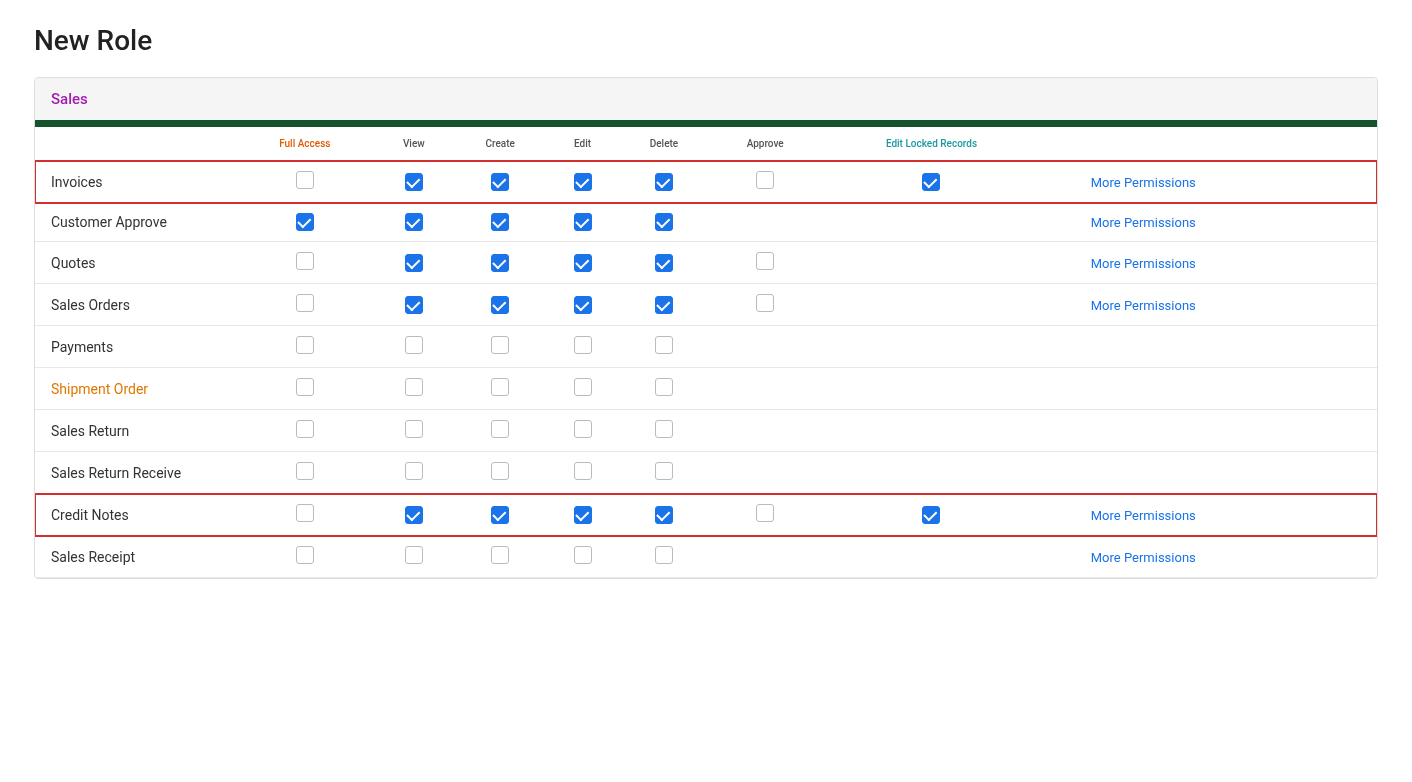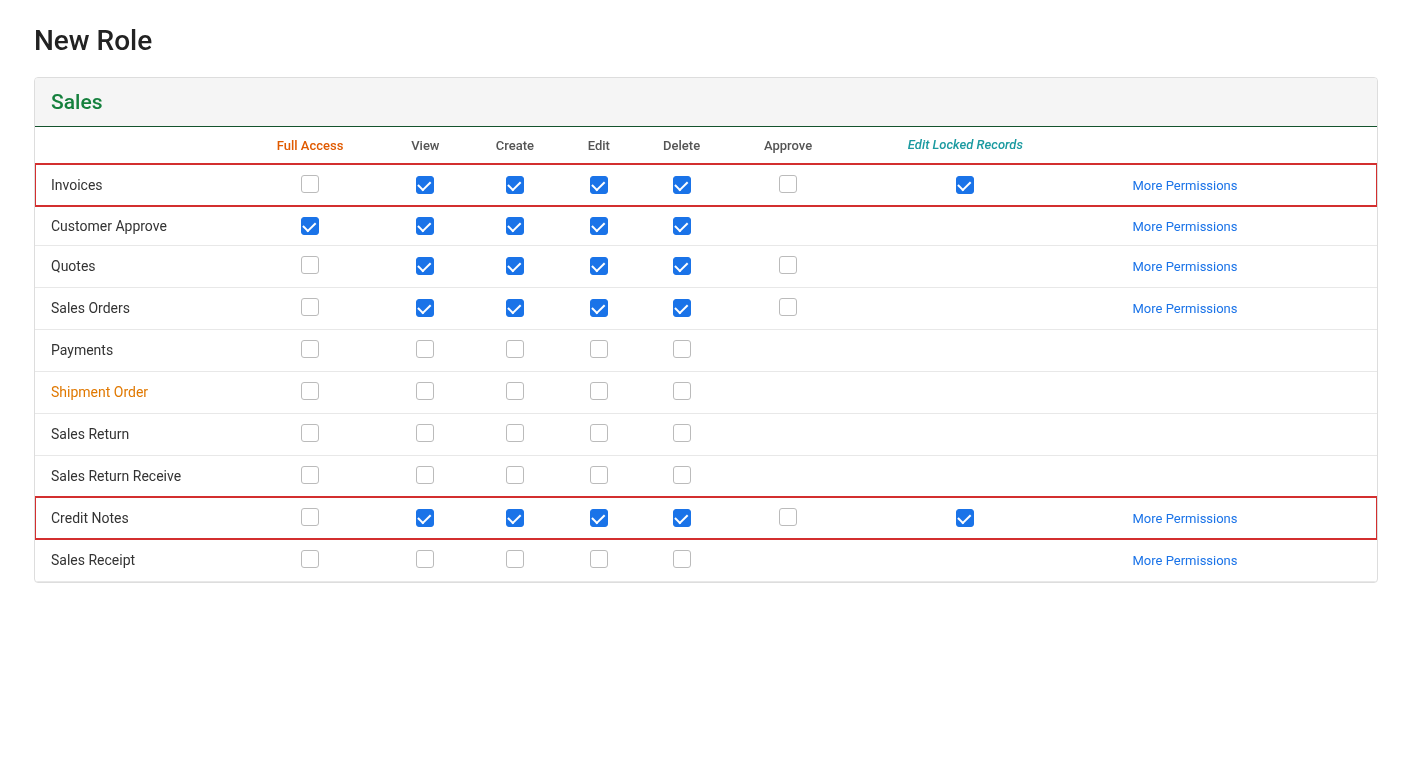--- a/index.html
+++ b/index.html
@@ -20,40 +20,40 @@
       margin-bottom: 20px;
     }
     .section-card {
       border: 1px solid #ddd;
       border-radius: 4px;
       overflow: hidden;
     }
     .section-header {
       background: #f5f5f5;
       padding: 12px 16px;
-      font-size: 21px;
+      font-size: 15px;
       font-weight: 500;
-      color: #15803d;
-      border-bottom: 1px solid #14532d;
+      color: #a21caf;
+      border-bottom: 7px solid #14532d;
     }
     .permissions-table {
       width: 100%;
       border-collapse: collapse;
     }
     .permissions-table th,
     .permissions-table td {
       border-bottom: 1px solid #e8e8e8;
       padding: 10px 8px;
       text-align: center;
       vertical-align: middle;
     }
     .permissions-table th {
       font-weight: 500;
       color: #555;
-      font-size: 13px;
+      font-size: 10px;
       background: #fff;
       border-bottom: 1px solid #ddd;
     }
     .permissions-table th.col-name {
       text-align: left;
       width: 200px;
       padding-left: 16px;
     }
     .permissions-table td.col-name {
       text-align: left;
@@ -64,21 +64,20 @@
     }
     .permissions-table td.col-name.orange-text {
       color: #e07800;
     }
     .permissions-table th.col-full-access {
       color: #e05a00;
     }
     .permissions-table th.col-edit-locked {
       color: #1a9aa0;
       line-height: 1.3;
-      font-style: italic;
     }
     .col-more {
       text-align: left !important;
       padding-left: 16px !important;
     }
     .more-permissions-link {
       color: #1a73e8;
       text-decoration: none;
       font-size: 13px;
       cursor: pointer;

